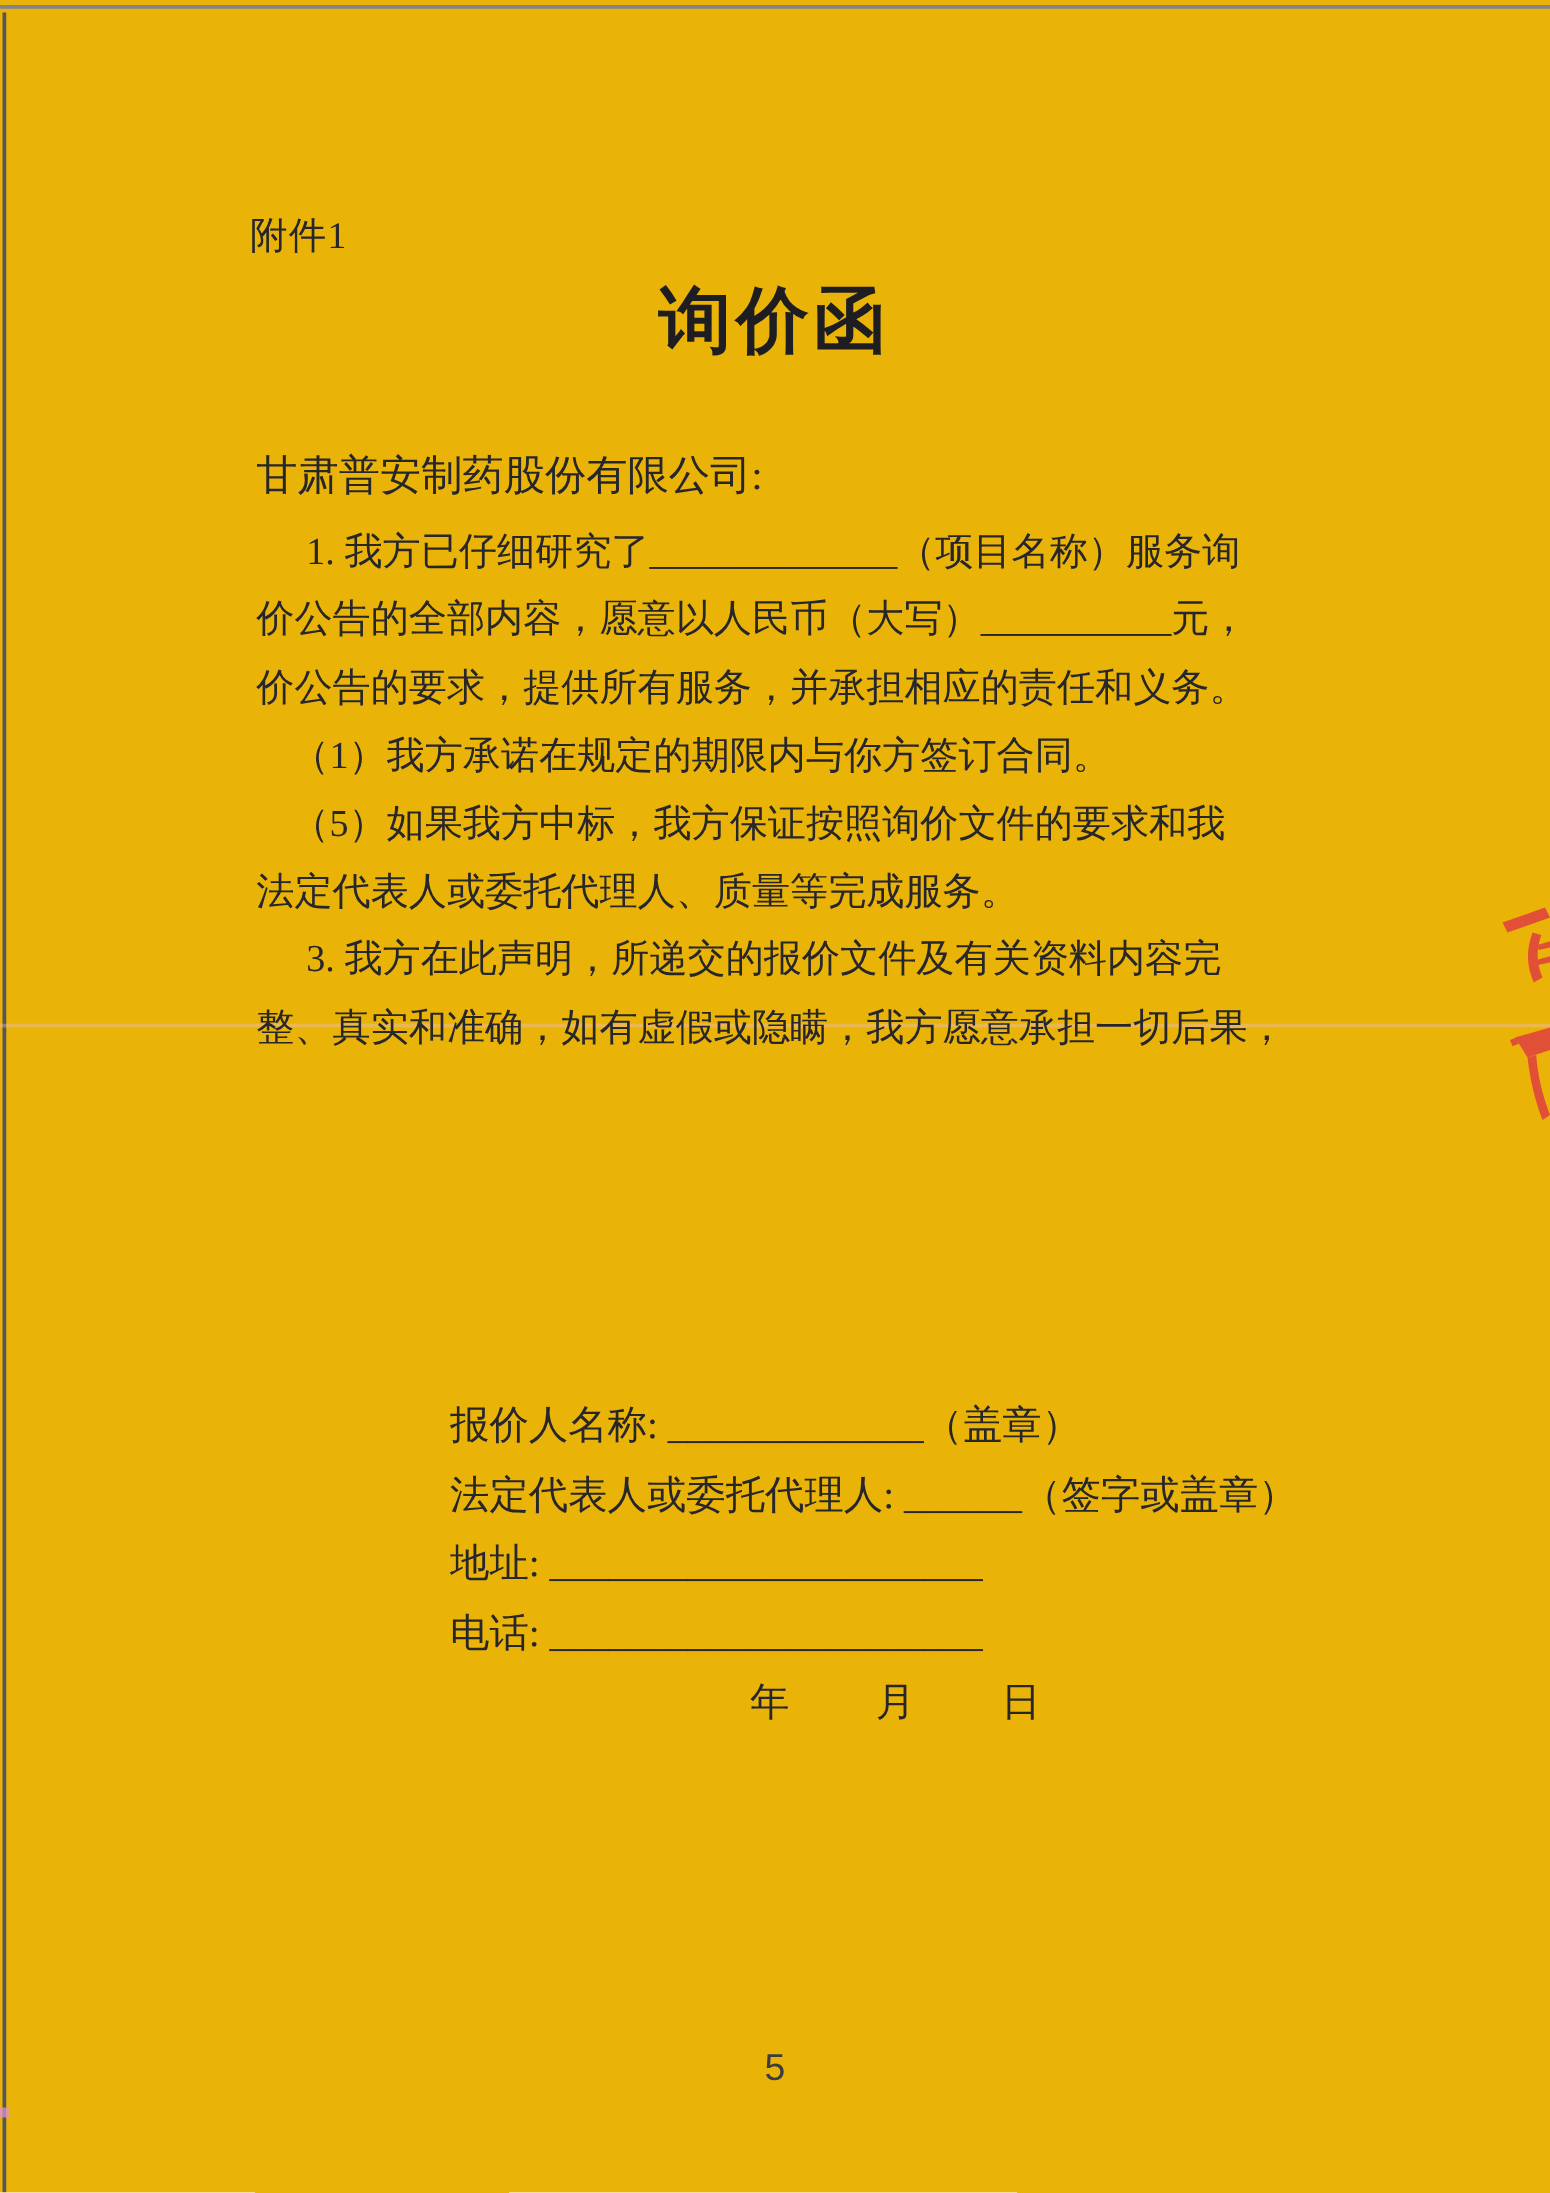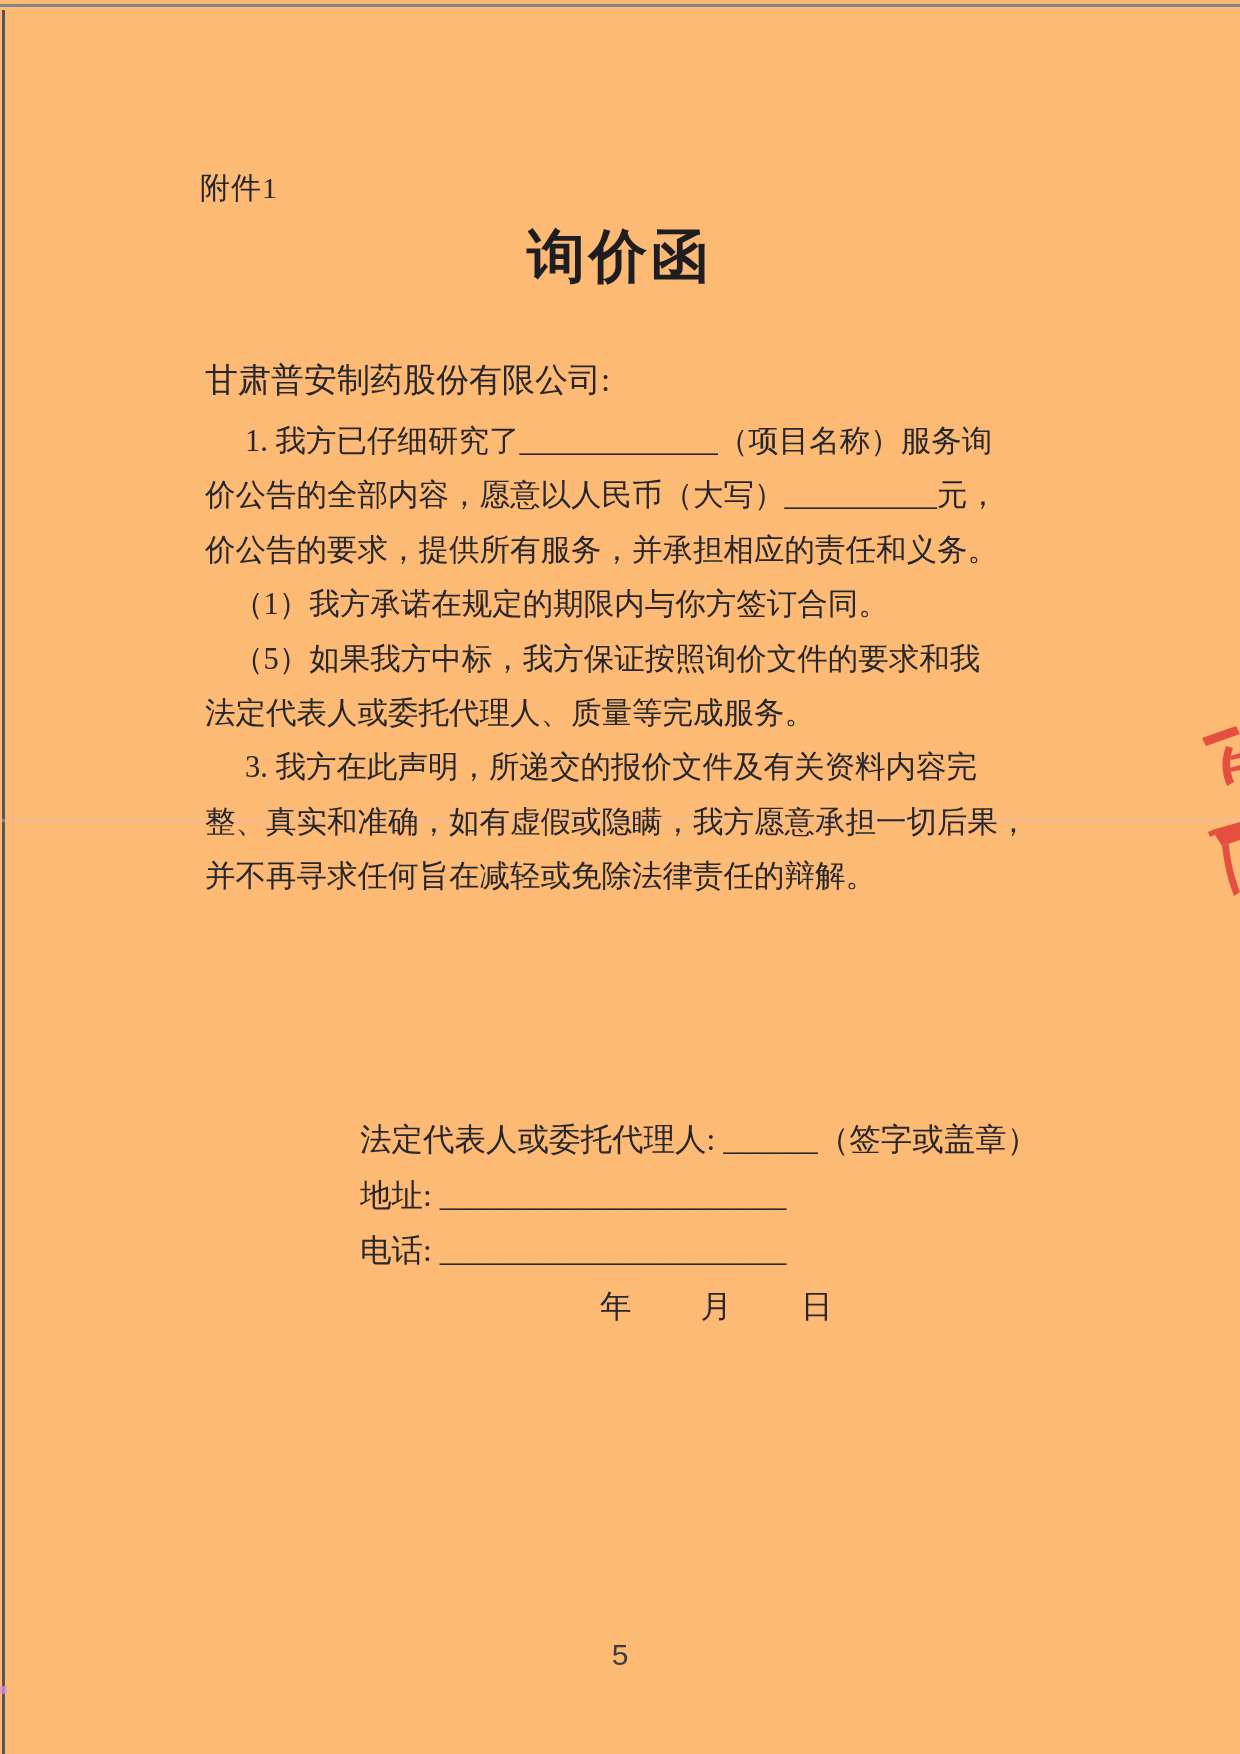--- a/index.html
+++ b/index.html
@@ -1,19 +1,19 @@
 <!DOCTYPE html>
 <html><head>
 <meta charset="utf-8">
 <style>
   html,body{margin:0;padding:0;background:#ffffff;}
   .page{
     position:relative;
     width:1240px;height:1754px;
-    background:#fdba74;
+    background:#eab308;
     font-family:"Liberation Serif","DejaVu Serif",serif;
     color:#26262b;
     overflow:hidden;
   }
   
   .scan-top{position:absolute;left:0;top:4px;width:1240px;height:3px;background:#83838c;}
   .scan-left{position:absolute;left:2px;top:10px;width:3px;height:1744px;background:#55555c;}
   .faint-line{position:absolute;left:0;top:819px;width:1240px;height:3px;background:rgba(236,190,190,.40);}
   .pink-tick{position:absolute;left:0;top:1686px;width:7px;height:8px;background:#d98fd4;opacity:.75;}
 
@@ -54,24 +54,24 @@
 
   <div class="body-lines">
     <div class="bline ind-num">1. 我方已仔细研究了_____________（项目名称）服务询</div>
     <div class="bline">价公告的全部内容，愿意以人民币（大写）__________元，</div>
     <div class="bline">价公告的要求，提供所有服务，并承担相应的责任和义务。</div>
     <div class="bline ind-par">（1）我方承诺在规定的期限内与你方签订合同。</div>
     <div class="bline ind-par">（5）如果我方中标，我方保证按照询价文件的要求和我</div>
     <div class="bline">法定代表人或委托代理人、质量等完成服务。</div>
     <div class="bline ind-num">3. 我方在此声明，所递交的报价文件及有关资料内容完</div>
     <div class="bline">整、真实和准确，如有虚假或隐瞒，我方愿意承担一切后果，</div>
-    <div class="bline">并不再寻求任何旨在减轻或免除法律责任的辩解。</div>
   </div>
 
   <div class="sig">
+    <div class="sline">报价人名称: _____________（盖章）</div>
     <div class="sline">法定代表人或委托代理人: ______（签字或盖章）</div>
     <div class="sline">地址: ______________________</div>
     <div class="sline">电话: ______________________</div>
     <div class="sline date-line">年　　月　　日</div>
   </div>
 
   <svg class="stamp-svg" viewBox="0 0 44 212">
     <g opacity="0.92" fill="#e2473c">
 
       <path d="M6 26 L40 14 L44 22 L10 34 Z"></path>

